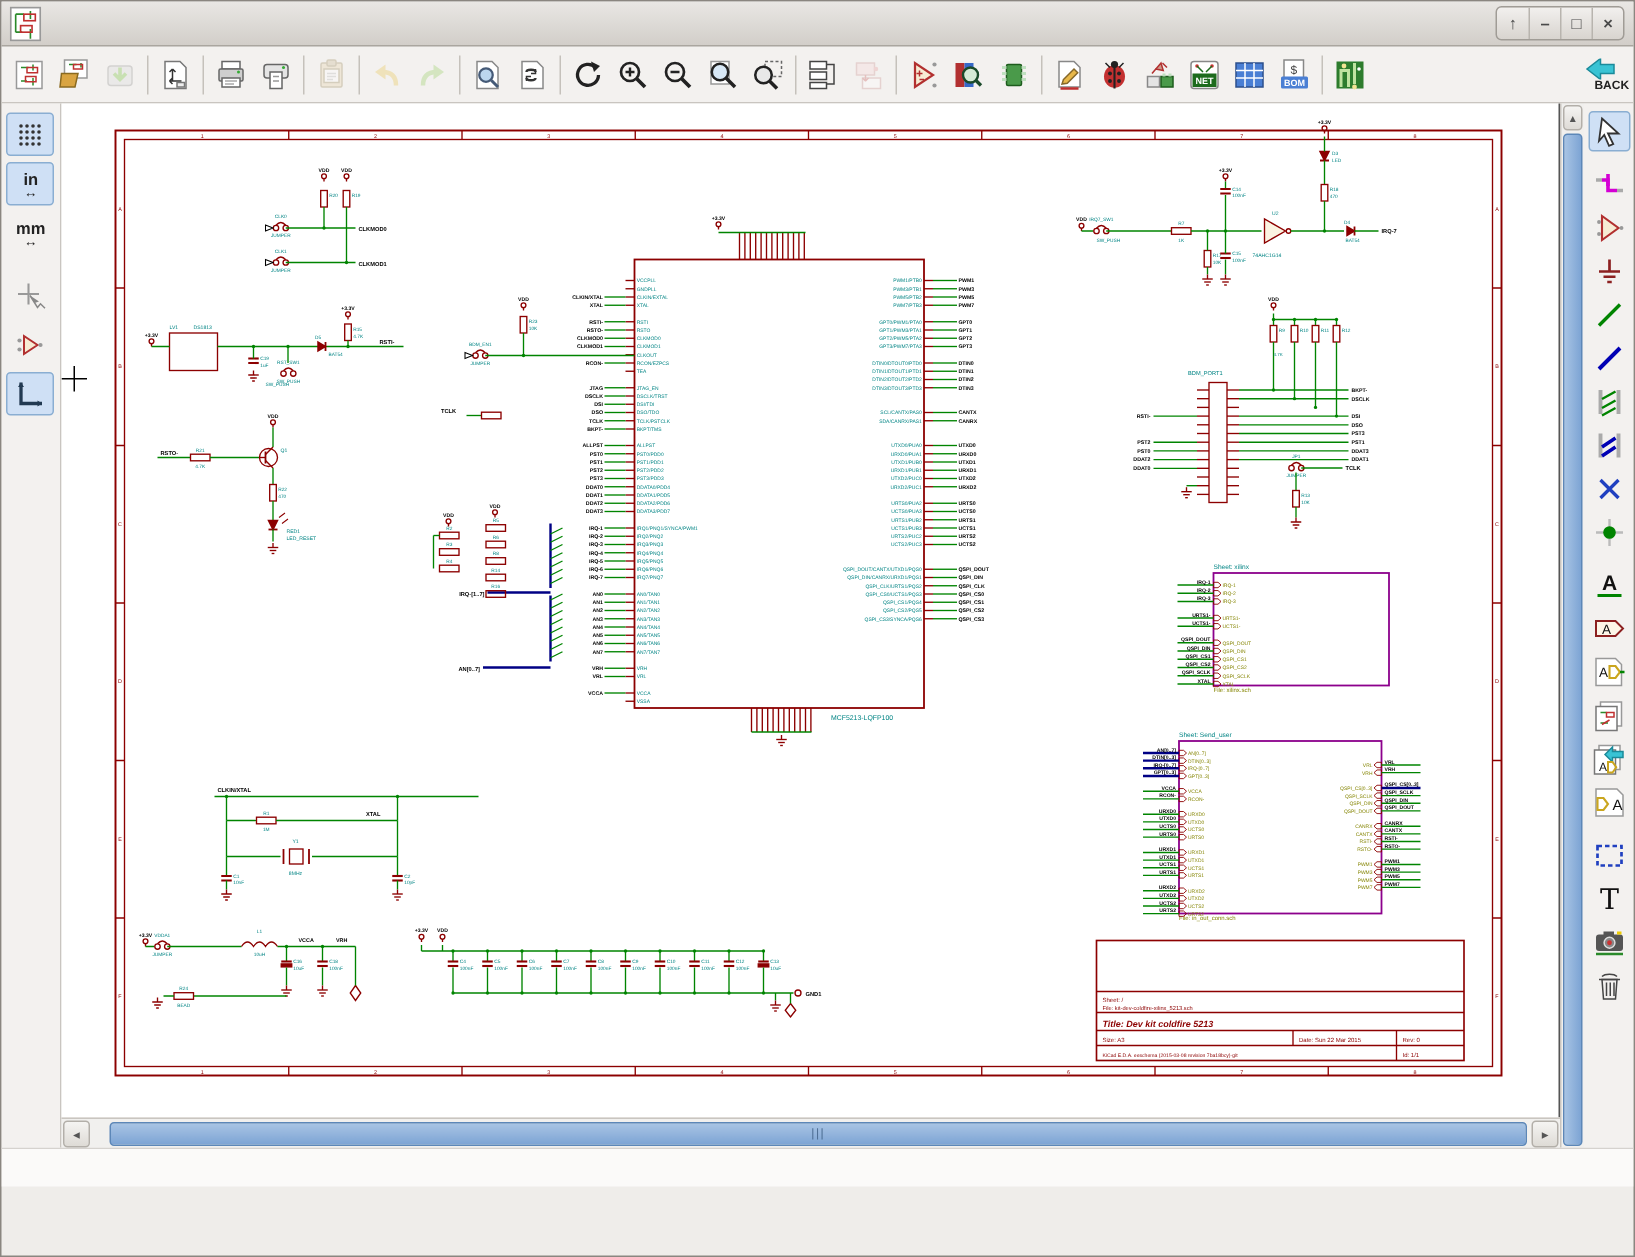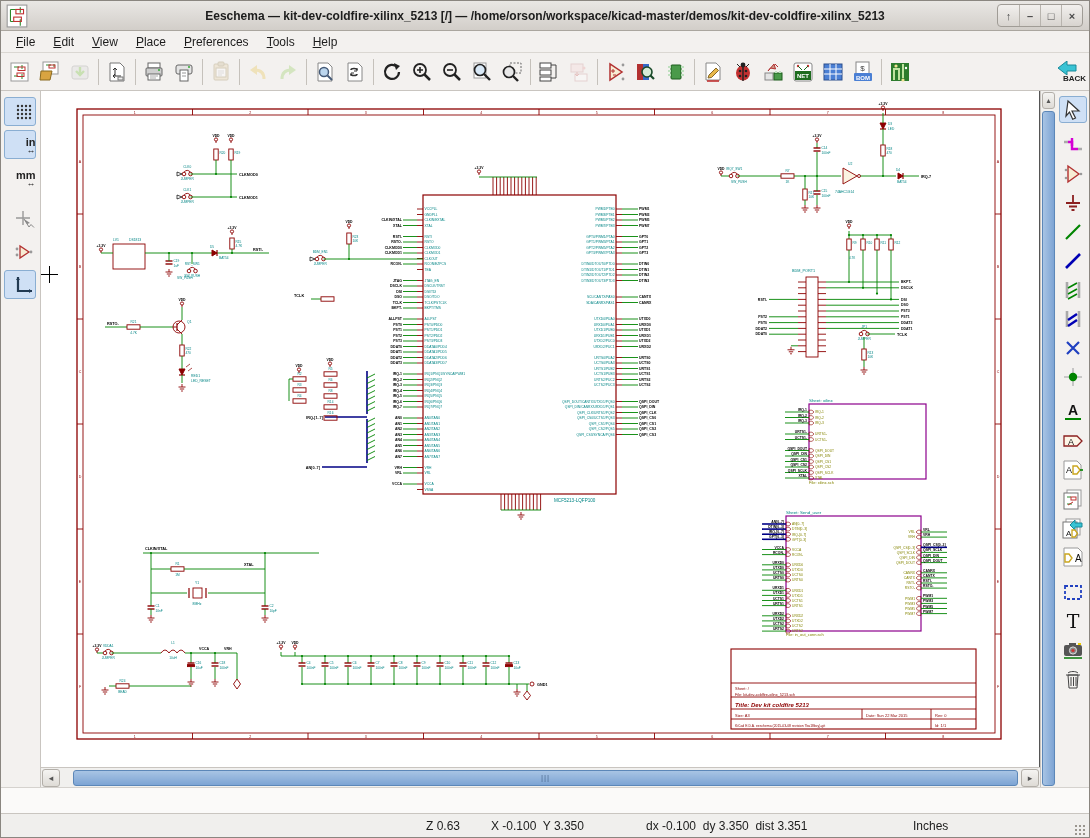--- a/index.html
+++ b/index.html
@@ -19,21 +19,21 @@
   
   .toolbar{height:38px;background:#f3f1ef;display:flex;align-items:center;padding:0 4px;border-bottom:1px solid #c9c5c0;}
   .tb-btn{width:30px;height:32px;display:flex;flex-direction:column;align-items:center;justify-content:center;border-radius:3px;}
   .tb-btn.disabled{opacity:.35;}
   .tb-sep{width:1px;height:26px;background:#c5c1bb;margin:0 3px;}
   .tb-back{width:36px;margin-left:auto;}
   .tb-back .lbl{font-size:8px;font-weight:bold;color:#222;line-height:7px;margin-left:15px;}
   
   .main{display:flex;height:696px;}
   .ltools{width:40px;background:#f3f1ef;border-right:1px solid #c9c5c0;display:flex;flex-direction:column;align-items:center;padding-top:4px;}
-  .lt-btn{width:32px;height:29px;display:flex;flex-direction:column;align-items:flex-end;justify-content:center;margin:2px 0;border:1px solid transparent;border-radius:3px;font-size:11px;font-weight:bold;color:#222;line-height:10px;}
+  .lt-btn{width:32px;height:29px;display:flex;flex-direction:column;align-items:center;justify-content:center;margin:2px 0;border:1px solid transparent;border-radius:3px;font-size:11px;font-weight:bold;color:#222;line-height:10px;}
   .lt-btn.active{background:#cfe0f5;border-color:#8aaed2;}
   .lt-gap{height:8px;}
   .center-col{width:1000px;display:flex;flex-direction:column;}
   .canvas{height:676px;background:#ffffff;position:relative;overflow:hidden;border-right:1px solid #555;}
   .canvas svg{position:absolute;left:28px;top:10px;}
   .xhair-h,.xhair-v{position:absolute;background:#000;}
   .xhair-h{left:0px;top:183px;width:17px;height:1px;}
   .xhair-v{left:8px;top:175px;width:1px;height:17px;}
   
   .hscroll{height:20px;background:#f1f0ee;border-top:1px solid #c9c5c0;display:flex;align-items:center;position:relative;}
@@ -61,37 +61,27 @@
 
 <div class="window">
   <div class="titlebar">
     <svg class="app-icon" viewBox="0 0 22 22">
         <rect x="2" y="1" width="18" height="20" fill="#fff" stroke="#999"></rect>
         <path d="M5 5h5M5 16h4M14 3v5M14 14v6" stroke="#2a8a2a" fill="none"></path>
         <rect x="10" y="5" width="7" height="4" fill="none" stroke="#c03030"></rect>
         <rect x="8" y="12" width="7" height="4" fill="none" stroke="#c03030"></rect>
         <path d="M5 5v11" stroke="#2a8a2a"></path>
       </svg>
-    <div class="title-text">Eeschema — kit-dev-coldfire-xilinx_5213 [/] — /home/orson/workspace/kicad-master/demos/kit-dev-coldfire-xilinx_5213</div>
     <div class="win-controls">
       <div class="win-btn">↑</div>
       <div class="win-btn">–</div>
       <div class="win-btn">□</div>
       <div class="win-btn">×</div>
     </div>
   </div>
-  <div class="menubar" id="menubar">
-      <div class="mi">File</div>
-      <div class="mi">Edit</div>
-      <div class="mi">View</div>
-      <div class="mi">Place</div>
-      <div class="mi">Preferences</div>
-      <div class="mi">Tools</div>
-      <div class="mi">Help</div>
-    </div>
   <div class="toolbar" id="toolbar-top">
       <div class="tb-btn">
         <svg viewBox="0 0 22 22" width="22" height="22">
           <rect x="2" y="2" width="17" height="18" fill="#fff" stroke="#999"></rect>
           <path d="M5 6h5M5 15h4M13 4v4M13 13v5" stroke="#2a8a2a" fill="none"></path>
           <rect x="9" y="6" width="7" height="3.5" fill="none" stroke="#c03030"></rect>
           <rect x="8" y="12" width="7" height="3.5" fill="none" stroke="#c03030"></rect>
         </svg>
       </div>
       <div class="tb-btn">
@@ -1643,20 +1633,13 @@
           <svg viewBox="0 0 22 22" width="22" height="22">
             <path d="M6 7h10l-1 13H7z" fill="none" stroke="#444"></path>
             <path d="M4 7h14" stroke="#444"></path>
             <path d="M6 5c2-2 8-2 10 0" stroke="#444" fill="none"></path>
             <path d="M9 9v9M11.5 9v9M14 9v9" stroke="#444"></path>
           </svg>
         </div>
       </div>
   </div>
   <div class="gapstrip"></div>
-  <div class="statusbar">
-    <span class="sb-zoom">Z 0.63</span>
-    <span class="sb-pos">X -0.100  Y 3.350</span>
-    <span class="sb-delta">dx -0.100  dy 3.350  dist 3.351</span>
-    <span class="sb-units">Inches</span>
-    <div class="grip"></div>
-  </div>
 </div>
 
 </body></html>

